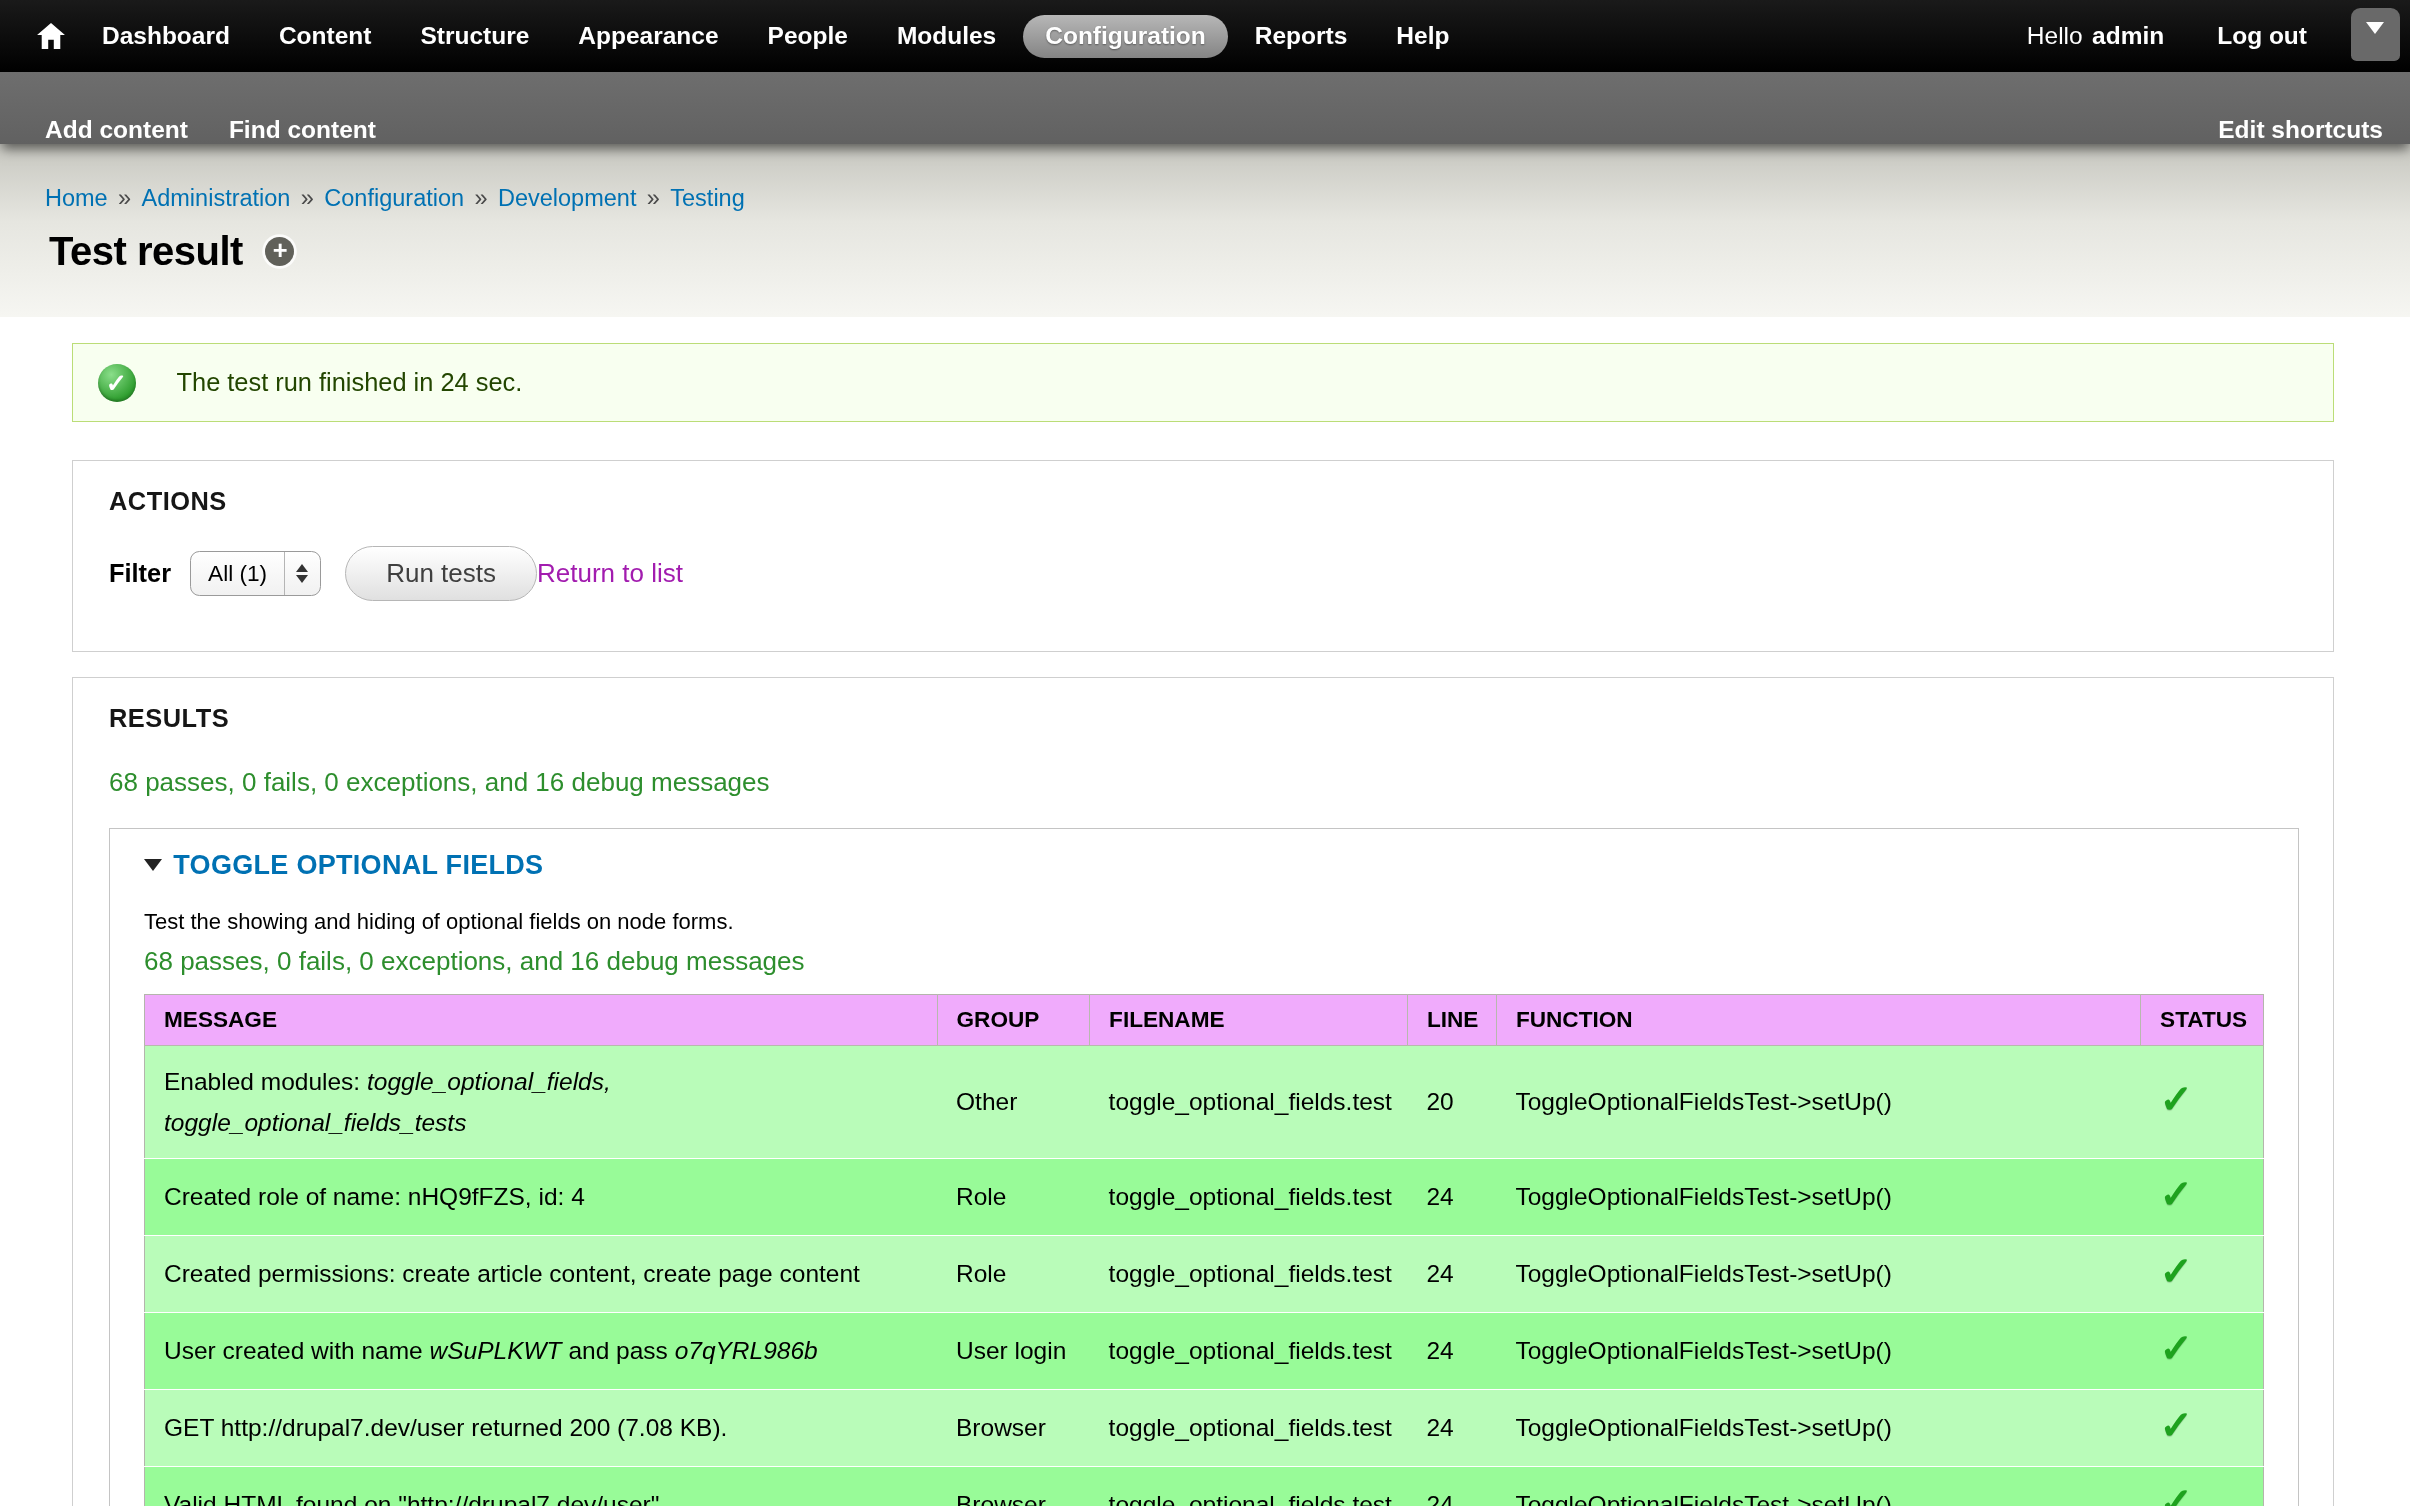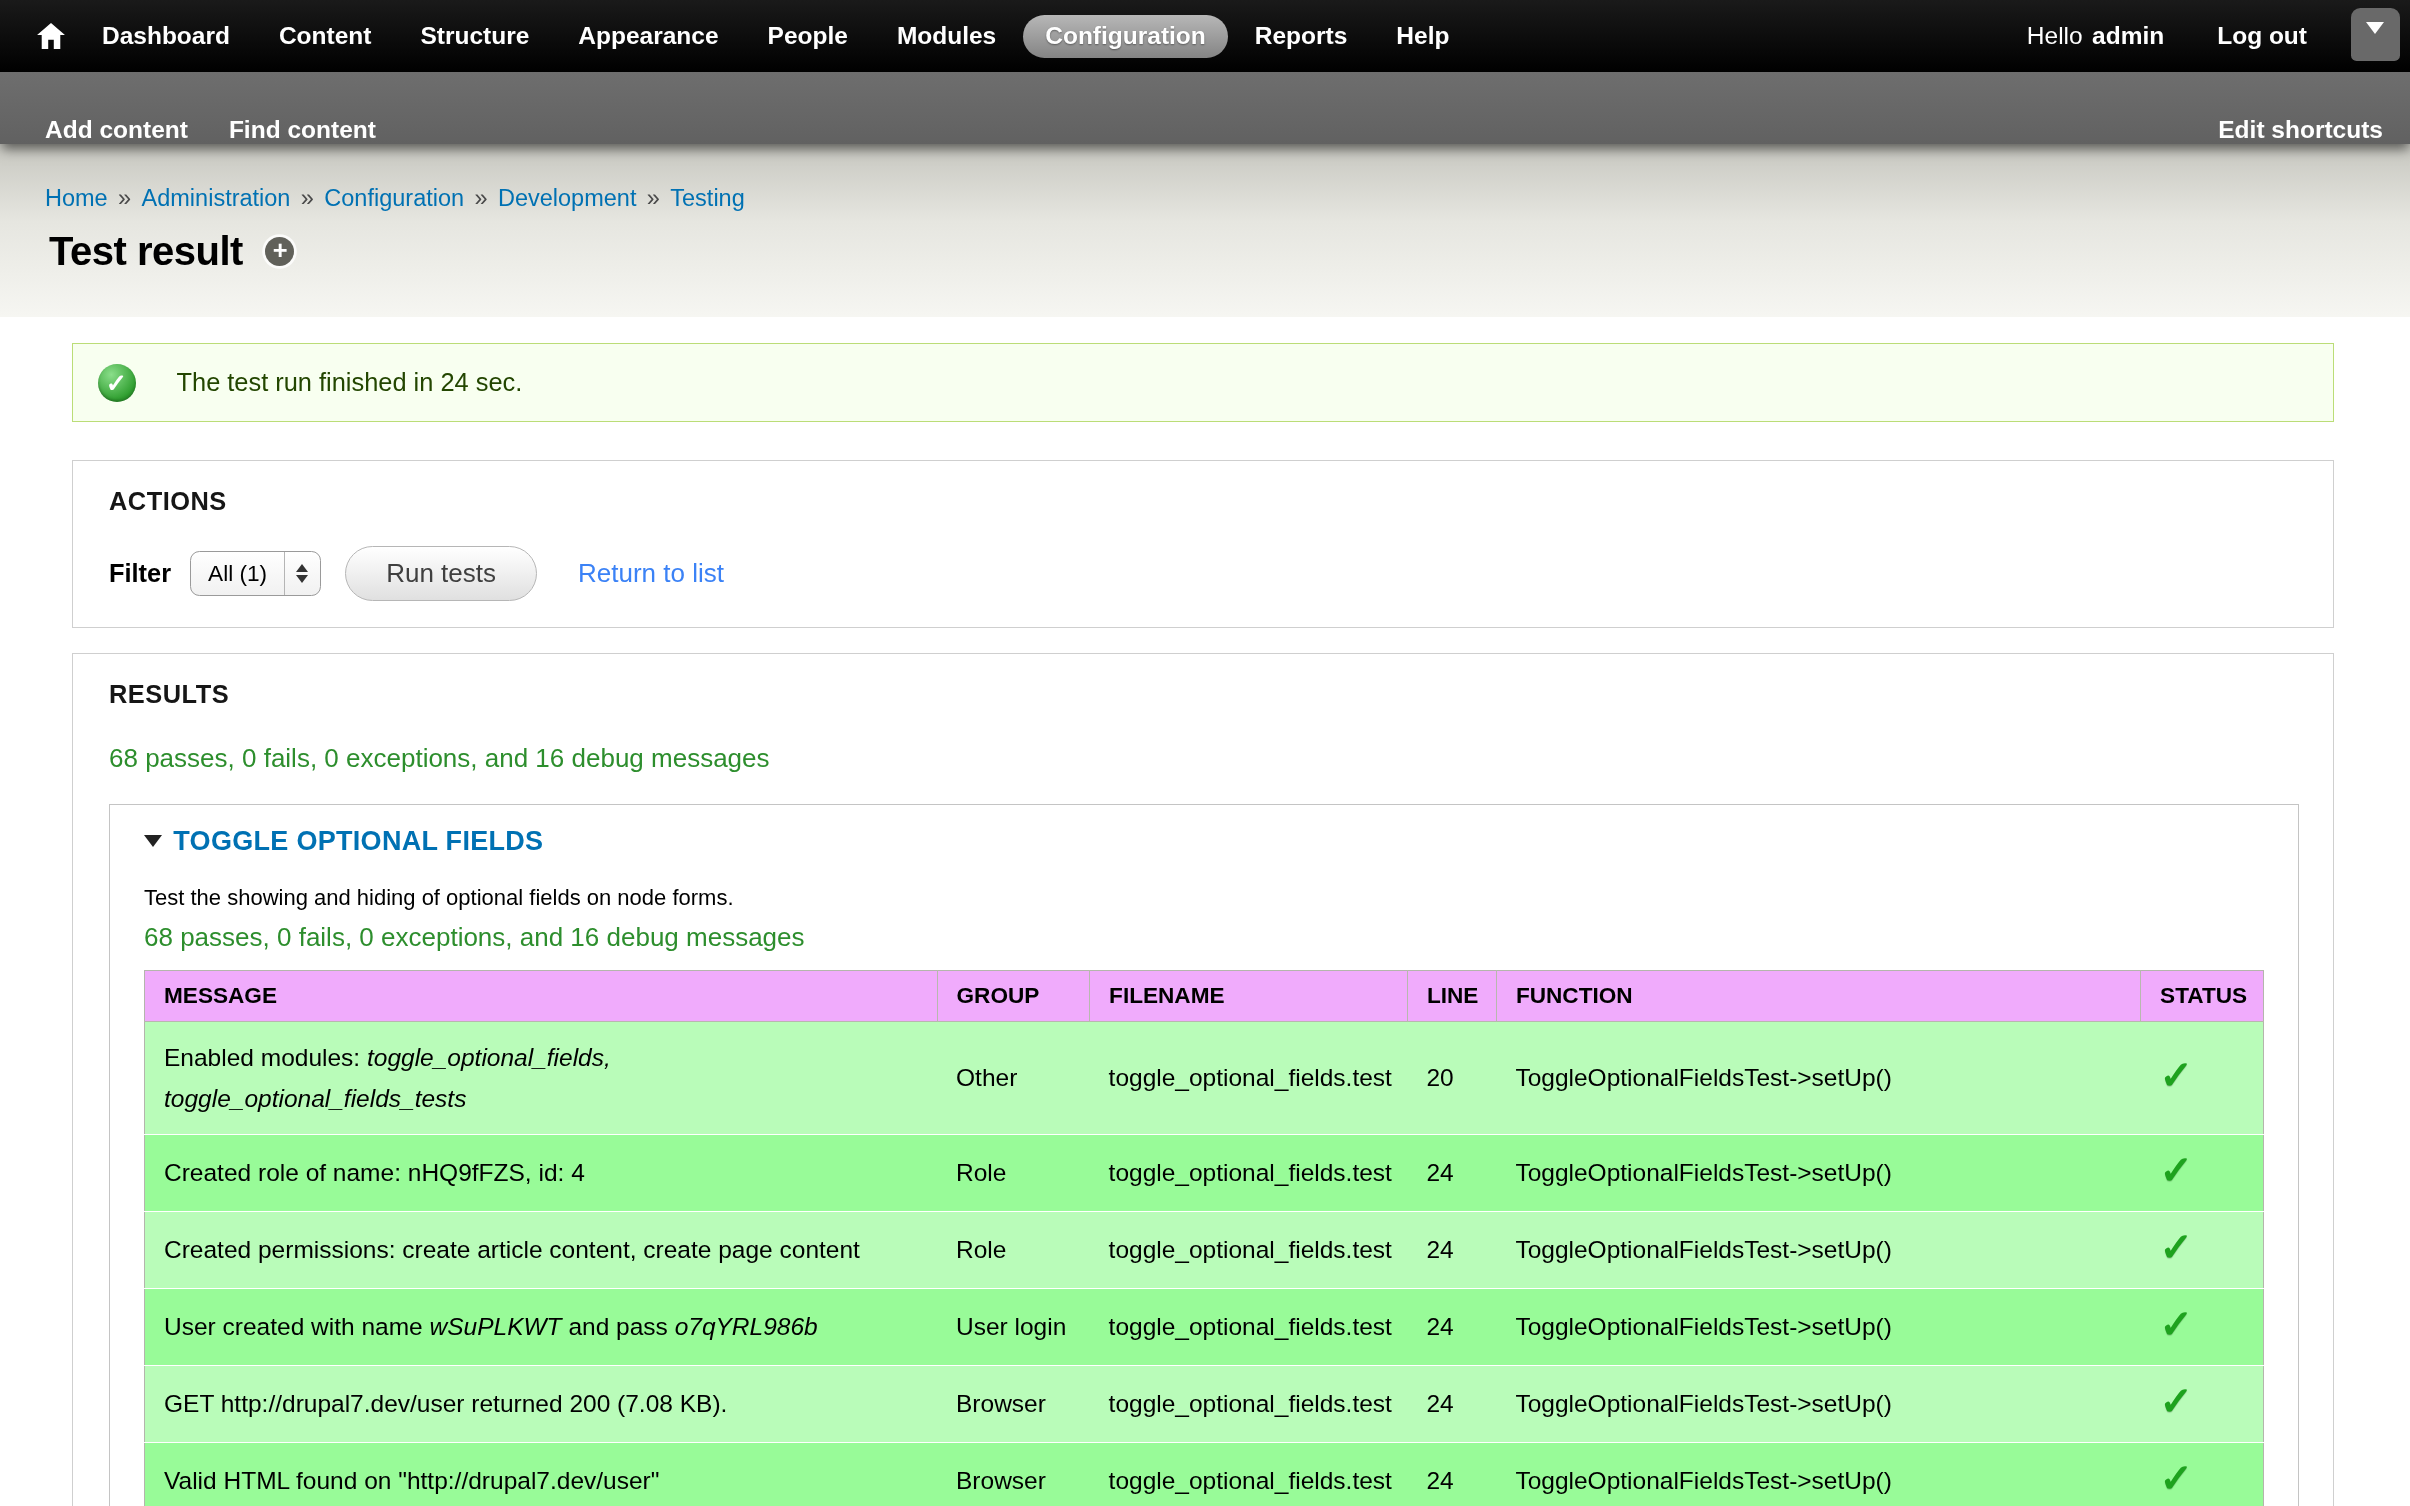--- a/index.html
+++ b/index.html
@@ -114,21 +114,21 @@
     text-align: center; line-height: 38px;
     margin-right: 41px;
     box-shadow: inset 0 -1.9px 2.8px rgba(0,0,0,.25);
   }
 
   .panel {
     border: 1.9px solid #cfcfcf;
     background: #fff;
     padding: 26px 34px 34px 36px;
   }
-  .panel.actions { margin-top: 38px; height: 168px; }
+  .panel.actions { margin-top: 38px; height: 192px; }
   .panel.results { margin-top: 24.5px; min-height: 904px; }
   .panel-heading {
     font-size: 25.4px; font-weight: bold; color: #161616;
     letter-spacing: 0.5px;
   }
 
   .controls { margin-top: 30px; display: flex; align-items: center; }
   .filter-label { font-size: 25.4px; font-weight: bold; color: #000; margin-right: 19px; }
   .select {
     display: inline-flex; align-items: stretch;
@@ -146,21 +146,21 @@
   .run-btn {
     margin-left: 24.5px;
     height: 55px; padding: 0 40px;
     border: 1.9px solid #b6b6b6; border-radius: 28px;
     background: linear-gradient(#ffffff, #e0e0e0);
     font-family: "Liberation Sans", sans-serif;
     font-size: 26px; color: #3f3f3f;
     display: inline-flex; align-items: center;
     cursor: pointer;
   }
-  .return-link { margin-left: 41px; font-size: 26px; color: #3b82f6; }
+  .return-link { font-size: 26px; color: #a21caf; }
 
   .results-summary { margin-top: 34px; font-size: 26px; color: #2d8e2d; }
 
   .inner-fieldset {
     margin-top: 30px;
     border: 0.9px solid #c4c4c4;
     padding: 21px 34px 38px;
   }
   .legend { display: flex; align-items: center; }
   .caret {

